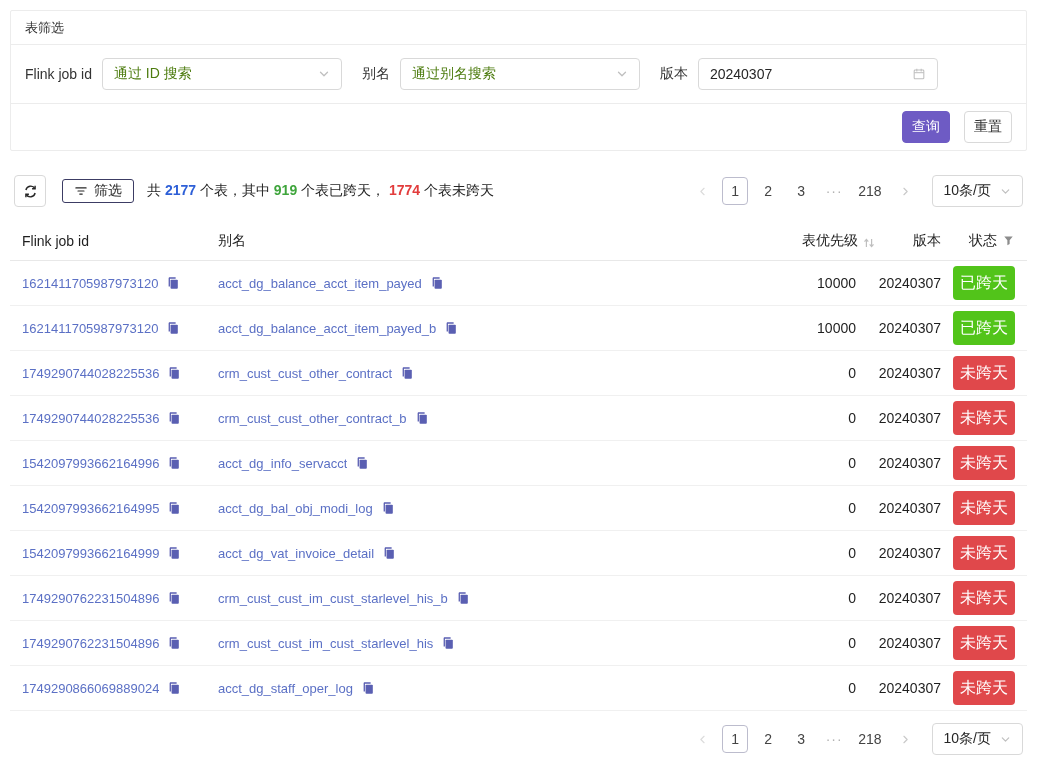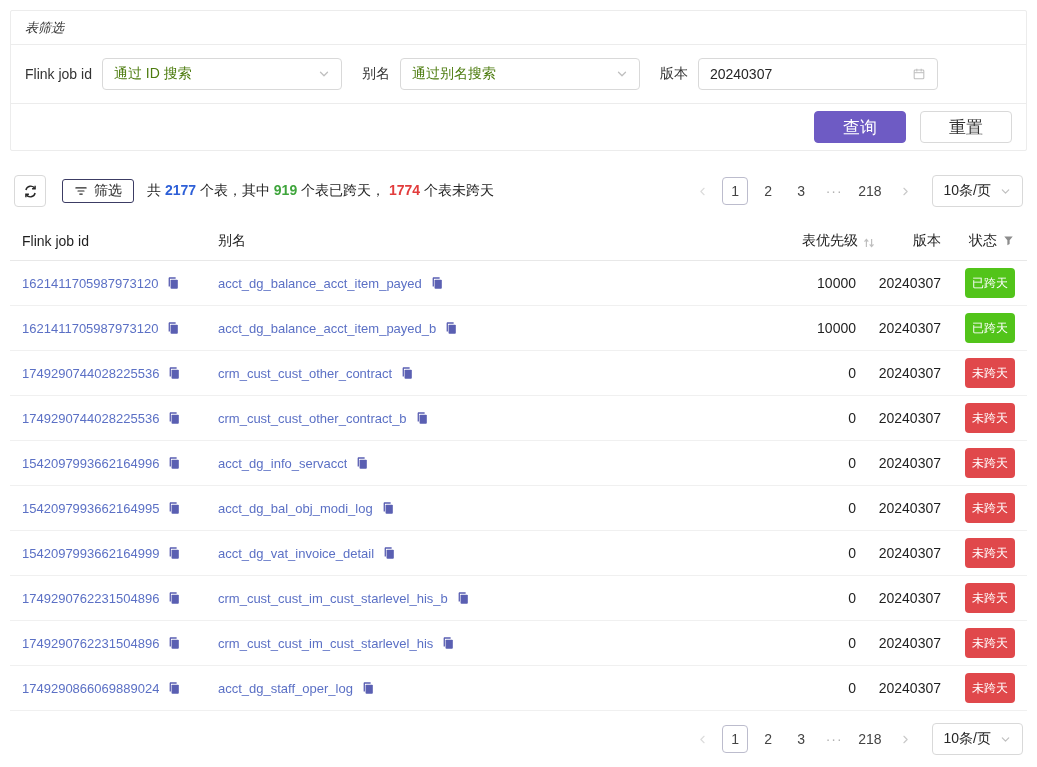--- a/index.html
+++ b/index.html
@@ -7,35 +7,35 @@
   body {
     background:#fff;
     font-family:"Liberation Sans","DejaVu Sans",sans-serif;
     font-size:14px; color:#262626; overflow:hidden;
   }
   .page { padding:10px; }
 
   
   .card { border:1px solid #ececec; border-radius:2px; background:#fff; }
   .card-header { height:34px; display:flex; align-items:center; padding:0 14px;
-    border-bottom:1px solid #ececec; font-size:13px; color:#333;font-style:italic; }
+    border-bottom:1px solid #ececec; font-size:13px; color:#333; }
   .card-filters { display:flex; align-items:center; gap:20px; padding:13px 14px;
     border-bottom:1px solid #ececec; }
   .field { display:flex; align-items:center; gap:10px; }
   .flabel { color:#333; white-space:nowrap; }
   .control { width:240px; height:32px; border:1px solid #d9d9d9; border-radius:4px;
     display:flex; align-items:center; justify-content:space-between;
     padding:0 11px; background:#fff; cursor:pointer; }
   .placeholder { color:#4d7c0f; }
   .ctrl-value { color:#262626; }
   .ctrl-icon { color:#bfbfbf; flex:0 0 auto; }
   .card-actions { height:46px; display:flex; align-items:center; justify-content:flex-end;
     gap:14px; padding:0 14px; }
-  .btn { height:32px; padding:0 28px; border-radius:4px; border:1px solid #d9d9d9;
-    background:#fff; color:#333; font-size:17px; font-family:inherit; cursor:pointer;text-align:center; }
+  .btn { height:32px; padding:0 9px; border-radius:4px; border:1px solid #d9d9d9;
+    background:#fff; color:#333; font-size:14px; font-family:inherit; cursor:pointer;text-align:center; }
   .btn.primary { background:#6e5bc4; border-color:#6e5bc4; color:#fff; }
 
   
   .toolbar { display:flex; align-items:center; margin-top:24px; padding:0 4px; }
   .icon-btn { width:32px; height:32px; border:1px solid #d9d9d9; border-radius:4px;
     background:#fff; display:flex; align-items:center; justify-content:center;
     color:#262626; cursor:pointer; }
   .filter-btn { margin-left:16px; height:24px; padding:0 11px; border:1px solid #3c3c64;
     border-radius:3px; background:#fff; display:flex; align-items:center; gap:6px;
     color:#262626; font-size:14px; font-family:inherit; cursor:pointer; }
@@ -69,21 +69,21 @@
   .h-status { display:flex; align-items:center; justify-content:flex-end; gap:5px; }
   .sort-icon { color:#bfbfbf; margin-right:-20px; }
   .funnel-icon { color:#8c8c8c; }
   .c-pri { text-align:right; color:#1f1f1f; }
   .c-ver { text-align:right; color:#1f1f1f; }
   .c-status { display:flex; justify-content:flex-end; }
   .cell-link { display:flex; align-items:center; gap:8px; min-width:0; }
   .link { color:#5b70c5; text-decoration:none; font-size:13px; white-space:nowrap;
     overflow:hidden; text-overflow:ellipsis; cursor:pointer; }
   .copy-btn { color:#5a5fb2; display:flex; align-items:center; cursor:pointer; flex:0 0 auto; }
-  .badge { color:#fff; font-size:12px; line-height:1; padding:9px 7px; border-radius:4px;
+  .badge { color:#fff; font-size:16px; line-height:1; padding:9px 7px; border-radius:4px;
     white-space:nowrap; }
   .badge.crossed   { background:#52c41a; }
   .badge.uncrossed { background:#e0484b; }
 
   svg { display:block; }
   .defs { position:absolute; width:0; height:0; overflow:hidden; }
 </style>
 </head>
 <body>
 

